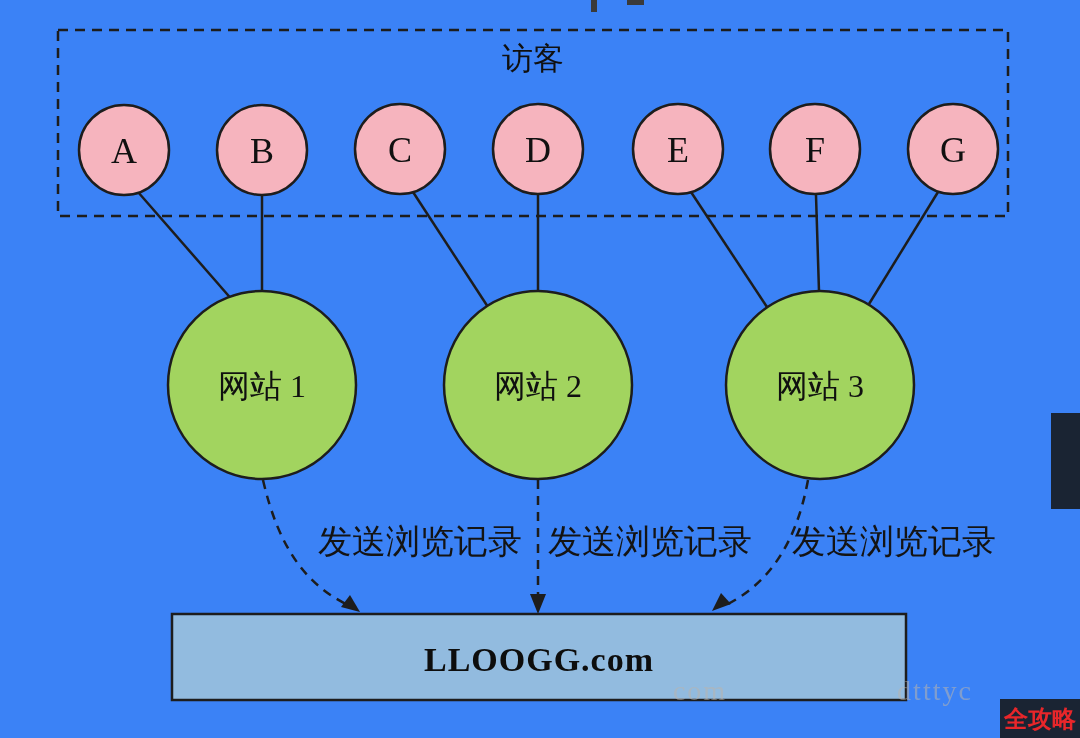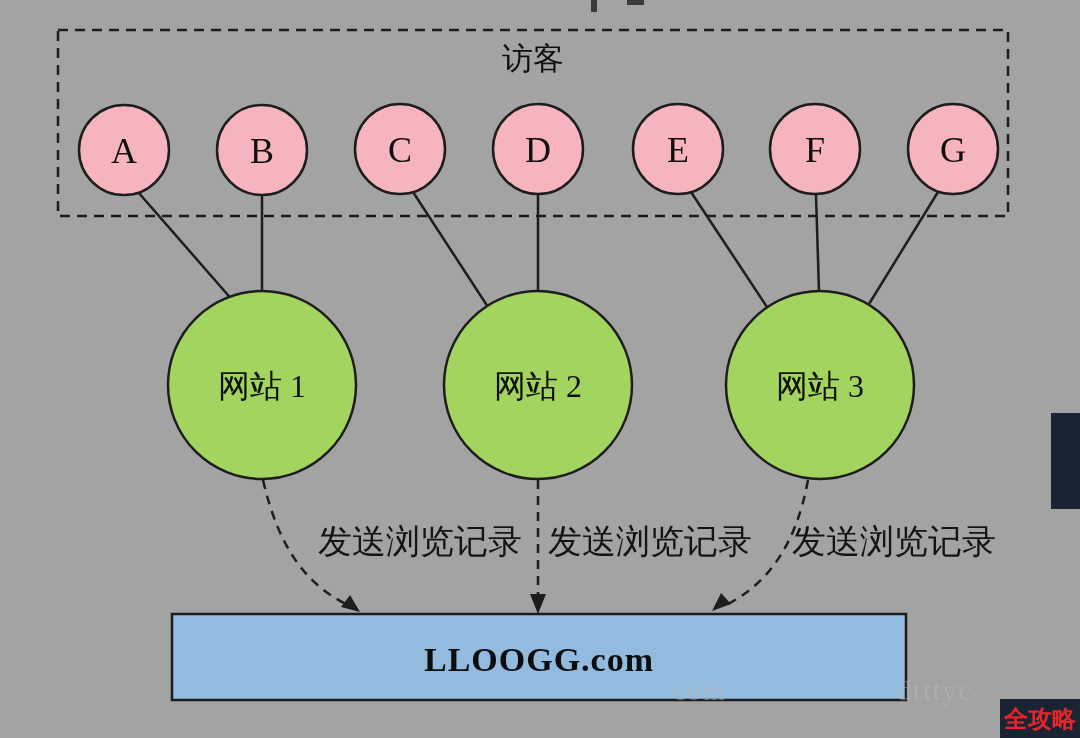--- a/index.html
+++ b/index.html
@@ -1,19 +1,19 @@
 <!DOCTYPE html>
 <html><head>
 <meta charset="utf-8">
 <style>
   html,body{margin:0;padding:0;background:#ffffff;}
   .stage{
     position:relative;
     width:1080px;height:738px;
-    background:#a3a3a3;
+    background:#3b82f6;
     overflow:hidden;
     font-family:"Liberation Serif","DejaVu Serif",serif;
   }
   svg{display:block;position:absolute;left:0;top:0;}
   .shape{stroke:#1d1d1d;stroke-width:2.5;}
   .edge{stroke:#1d1d1d;stroke-width:2.5;fill:none;}
   .dashed-edge{stroke:#1d1d1d;stroke-width:2.5;fill:none;stroke-dasharray:9 7;}
   .dashed-box{fill:none;stroke:#1d1d1d;stroke-width:2.5;stroke-dasharray:10 7;}
   .arrowhead{fill:#1d1d1d;stroke:none;}
   .node-label{font-size:36px;fill:#101010;text-anchor:middle;dominant-baseline:central;}

